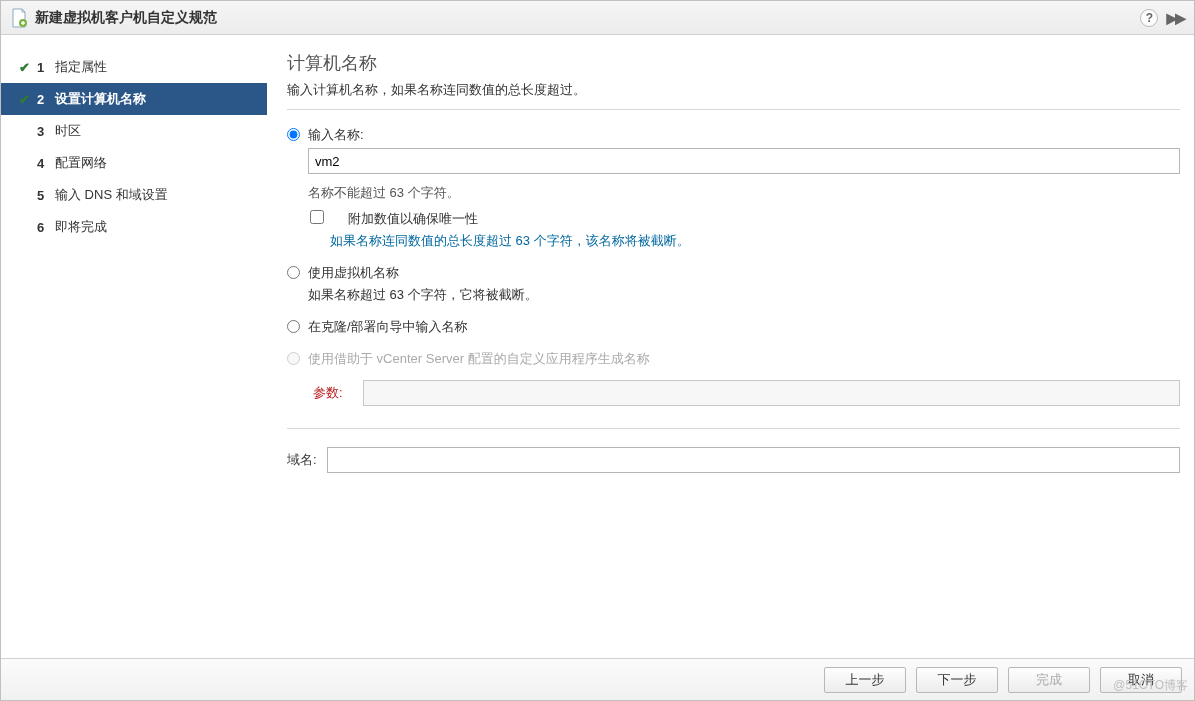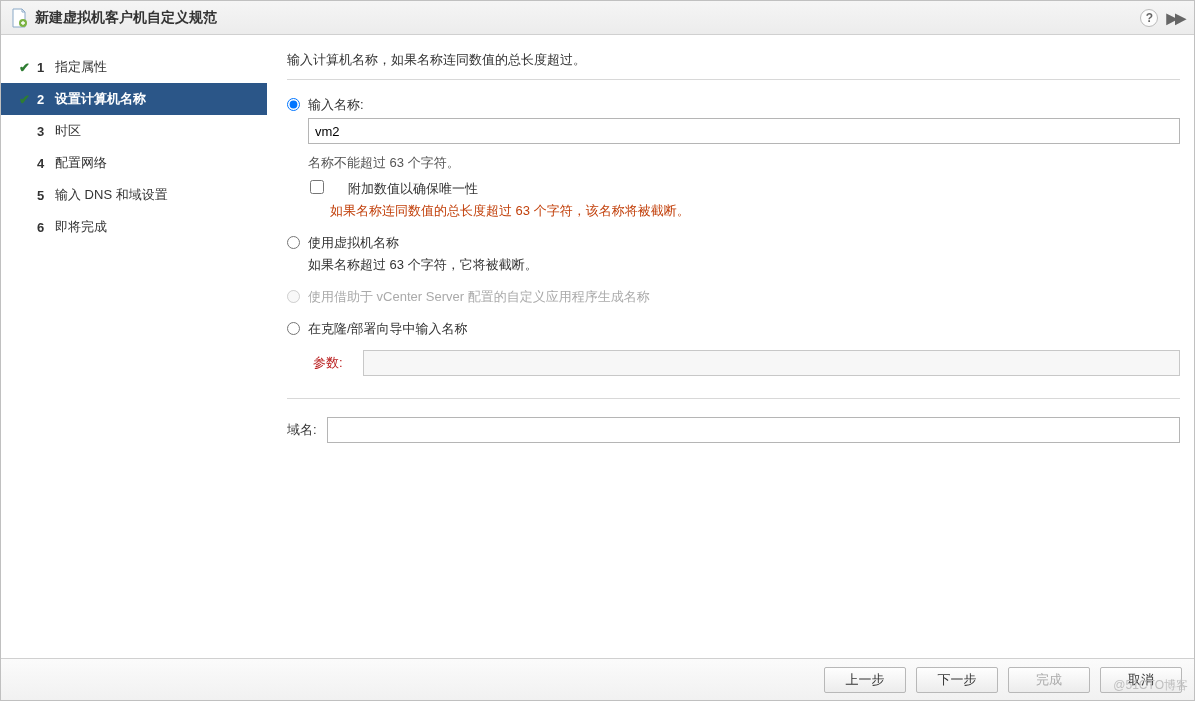--- a/index.html
+++ b/index.html
@@ -26,21 +26,21 @@
   .content { flex:1; padding: 16px 14px 0 20px; overflow-y:auto; }
   .section-title { font-size:18px; color:#555; margin-bottom:6px; }
   .section-sub { font-size:13px; color:#333; margin-bottom:10px; }
   hr.sep { border:none; border-top:1px solid #d8d8d8; margin:8px 0 16px 0; }
   .radio-row { display:flex; align-items:flex-start; gap:8px; margin-top:2px; }
   .radio-input { margin-top:2px; }
   .radio-content { flex:1; }
   .field-input { width: 100%; height:26px; border:1px solid #b5b5b5; padding:2px 6px; font-size:13px; margin-top:4px; background:#fff; }
   .note { font-size:13px; color:#555; margin-top:10px; }
   .check-row { display:flex; align-items:flex-start; gap:24px; margin-top:8px; padding-left:2px; }
-  .sub-note { font-size:13px; color:#c2410c; margin-left:22px; margin-top:4px; }
+  .sub-note { font-size:13px; color:#0369a1; margin-left:22px; margin-top:4px; }
   .radio-block { margin-top:14px; }
   .disabled-text { color:#aaa; }
   .param-row { display:flex; align-items:center; gap:10px; margin-top:12px; padding-left:26px; }
   .param-label { color:#b91c1c; font-size:13px; width:40px; }
   .param-input { flex:1; height:26px; border:1px solid #c8c8c8; background:#f7f7f7; }
   .domain-row { display:flex; align-items:center; margin-top:18px; }
   .domain-label { font-size:13px; width:40px; }
   .domain-input { flex:1; height:26px; border:1px solid #b5b5b5; background:#fff; }
   .footer { height:42px; border-top:1px solid #d0d0d0; display:flex; align-items:center; justify-content:flex-end; padding:0 12px; gap:10px; background:linear-gradient(#fbfbfb,#f1f1f1); }
   .btn { min-width:82px; height:26px; border:1px solid #b8b8b8; background:linear-gradient(#fefefe,#ececec); border-radius:2px; font-size:13px; cursor:pointer; color:#333; }
@@ -100,20 +100,21 @@
         <span class="label">输入 DNS 和域设置</span>
       </div>
       <div class="step">
         <span class="check">✔</span>
         <span class="num">6</span>
         <span class="label">即将完成</span>
       </div>
     </div>
 
     <div class="content">
+      <div class="section-title">计算机名称</div>
       <div class="section-sub">输入计算机名称，如果名称连同数值的总长度超过。</div>
       <hr class="sep">
 
       <div class="radio-row">
         <input type="radio" name="cname" class="radio-input" checked="" style="">
         <div class="radio-content">
           <span>输入名称:</span>
           <input type="text" class="field-input" value="vm2" style="">
           <div class="note">名称不能超过 63 个字符。</div>
           <div class="check-row">
@@ -126,30 +127,30 @@
 
       <div class="radio-row radio-block">
         <input type="radio" name="cname" class="radio-input" style="">
         <div class="radio-content">
           <span>使用虚拟机名称</span>
           <div style="margin-top:4px;">如果名称超过 63 个字符，它将被截断。</div>
         </div>
       </div>
 
       <div class="radio-row radio-block">
-        <input type="radio" name="cname" class="radio-input" disabled="" style="">
+        <input type="radio" name="cname" class="radio-input" style="">
         <div class="radio-content">
-          <span class="disabled-text">使用借助于 vCenter Server 配置的自定义应用程序生成名称</span>
+          <span>在克隆/部署向导中输入名称</span>
         </div>
       </div>
 
       <div class="radio-row radio-block">
-        <input type="radio" name="cname" class="radio-input" style="">
+        <input type="radio" name="cname" class="radio-input" disabled="" style="">
         <div class="radio-content">
-          <span>在克隆/部署向导中输入名称</span>
+          <span class="disabled-text">使用借助于 vCenter Server 配置的自定义应用程序生成名称</span>
         </div>
       </div>
       <div class="param-row">
         <span class="param-label">参数:</span>
         <input type="text" class="param-input" disabled="" style="">
       </div>
 
       <hr class="sep" style="margin-top:22px;">
 
       <div class="domain-row">

